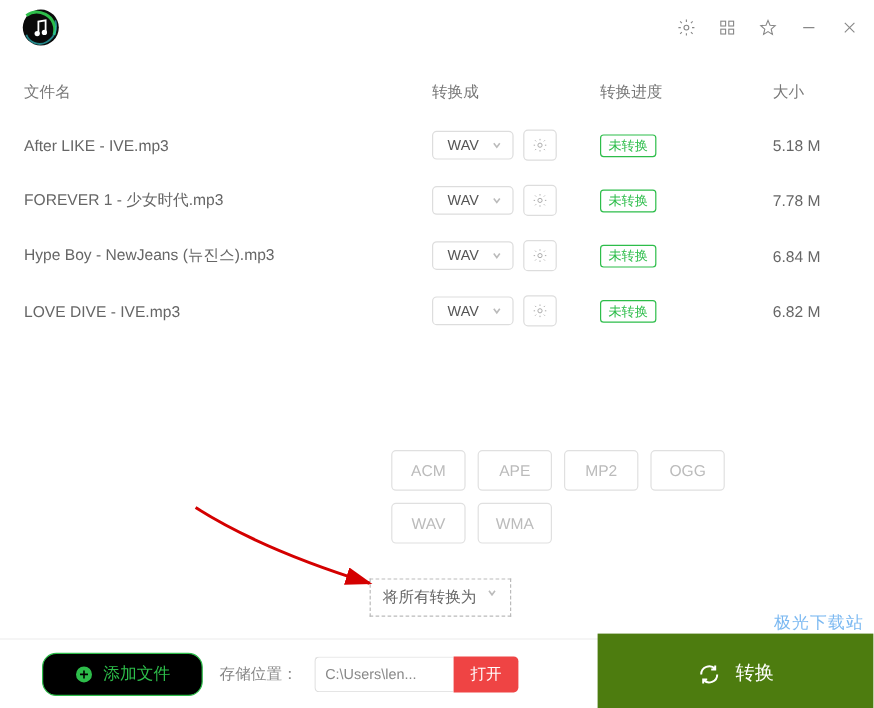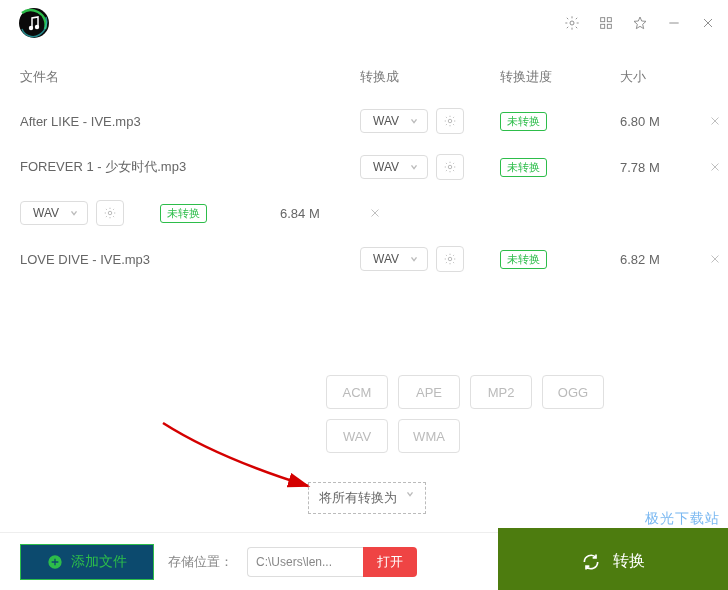--- a/index.html
+++ b/index.html
@@ -10,21 +10,21 @@
 .logo-wrap svg { width: 100%; height: 100%; }
 .titlebar-spacer { flex: 1; }
 .titlebar-icons { display: flex; gap: 18px; align-items: center; color: #888; }
 .titlebar-icons span { cursor: pointer; display: inline-flex; }
 .titlebar-icons svg { width: 16px; height: 16px; stroke: #888; fill: none; stroke-width: 1.4; }
 
 .header-row { display: flex; padding: 22px 20px 12px 20px; color: #777; font-size: 13px; }
 .col-name { flex: 0 0 340px; }
 .col-format { flex: 0 0 140px; }
 .col-progress { flex: 0 0 120px; }
-.col-size { flex: 0 0 80px; }
+.col-size { flex: 0 0 80px; margin-left: 24px; }
 
 .file-list { padding: 0 20px; }
 .file-row { display: flex; align-items: center; height: 46px; color: #666; font-size: 13px; }
 .file-row .col-name { color: #666; }
 .format-cell { display: flex; align-items: center; gap: 8px; }
 .format-select { display: inline-flex; align-items: center; gap: 10px; border: 1px solid #ddd; border-radius: 4px; padding: 4px 8px 4px 12px; font-size: 12px; color: #555; cursor: pointer; background: #fff; }
 .format-select .chev { width: 10px; height: 10px; }
 .gear-btn { width: 28px; height: 26px; border: 1px solid #ddd; border-radius: 4px; display: inline-flex; align-items: center; justify-content: center; cursor: pointer; background: #fff; }
 .gear-btn svg { width: 14px; height: 14px; stroke: #aaa; fill: none; stroke-width: 1.4; }
 
@@ -34,21 +34,21 @@
 
 .format-grid { position: absolute; left: 326px; top: 375px; display: grid; grid-template-columns: repeat(4, 62px); gap: 10px; }
 .format-btn { height: 34px; border: 1px solid #e0e0e0; border-radius: 4px; color: #bbb; font-size: 13px; display: flex; align-items: center; justify-content: center; background: #fff; cursor: pointer; }
 
 .convert-all { position: absolute; left: 308px; top: 482px; border: 1px dashed #bbb; padding: 6px 10px; display: inline-flex; align-items: flex-start; gap: 8px; font-size: 13px; color: #666; cursor: pointer; }
 .convert-all .chev { width: 10px; height: 10px; }
 
 .arrow-svg { position: absolute; left: 158px; top: 418px; pointer-events: none; }
 
 .bottom-bar { position: absolute; bottom: 0; left: 0; right: 0; height: 58px; border-top: 1px solid #eee; display: flex; align-items: center; padding: 0 0 0 20px; gap: 14px; }
-.add-file-btn { display: inline-flex; align-items: center; gap: 8px; border: 1px solid #2dbd4a; color: #2dbd4a; border-radius: 0; padding: 8px 26px; font-size: 14px; cursor: pointer; background: #0c4a6e; }
+.add-file-btn { display: inline-flex; align-items: center; gap: 8px; border: 1px solid #2dbd4a; color: #2dbd4a; border-radius: 12px; padding: 8px 26px; font-size: 14px; cursor: pointer; background: #000000; margin-left: 15px; }
 .add-file-btn svg { width: 16px; height: 16px; fill: #2dbd4a; }
 .storage-label { color: #888; font-size: 13px; }
 .path-group { display: flex; }
 .path-input { width: 116px; height: 30px; border: 1px solid #ddd; border-right: none; border-radius: 4px 0 0 4px; padding: 0 8px; font-size: 12px; color: #888; }
 .open-btn { width: 54px; height: 30px; background: #ef4444; color: #fff; border: none; border-radius: 0 4px 4px 0; font-size: 13px; cursor: pointer; }
 .bottom-spacer { flex: 1; }
 .convert-btn { height: 68px; min-width: 230px; background: #4d7c0f; color: #fff; border: none; font-size: 16px; display: inline-flex; align-items: center; justify-content: center; gap: 12px; cursor: pointer; position: relative; }
 .convert-btn svg { width: 20px; height: 20px; fill: none; stroke: #fff; stroke-width: 2; }
 .watermark { position: absolute; right: 8px; bottom: 62px; font-size: 14px; color: #6db1f0; opacity: 0.9; letter-spacing: 1px; }
 
@@ -122,21 +122,21 @@
         </div>
         <div class="gear-btn">
           <svg viewBox="0 0 24 24">
               <circle cx="12" cy="12" r="3"></circle>
               <path d="M12 3v2M12 19v2M5 5l1.5 1.5M17.5 17.5L19 19M3 12h2M19 12h2M5 19l1.5-1.5M17.5 6.5L19 5"></path>
             </svg>
         </div>
       </div>
     </div>
     <div class="col-progress"><span class="status-badge">未转换</span></div>
-    <div class="col-size">6.80 M</div>
+    <div class="col-size">5.18 M</div>
     <div class="col-x">
         <svg viewBox="0 0 24 24">
           <path d="M6 6l12 12M18 6L6 18" fill="none"></path>
         </svg>
       </div>
   </div>
     <div class="file-row">
     <div class="col-name">FOREVER 1 - 少女时代.mp3</div>
     <div class="col-format">
       <div class="format-cell">
@@ -156,20 +156,21 @@
     </div>
     <div class="col-progress"><span class="status-badge">未转换</span></div>
     <div class="col-size">7.78 M</div>
     <div class="col-x">
         <svg viewBox="0 0 24 24">
           <path d="M6 6l12 12M18 6L6 18" fill="none"></path>
         </svg>
       </div>
   </div>
     <div class="file-row">
+    <div class="col-name">Hype Boy - NewJeans (뉴진스).mp3</div>
     <div class="col-format">
       <div class="format-cell">
         <div class="format-select">
           <span>WAV</span>
           <svg class="chev" viewBox="0 0 12 12">
               <path d="M3 4l3 4 3-4"></path>
             </svg>
         </div>
         <div class="gear-btn">
           <svg viewBox="0 0 24 24">

